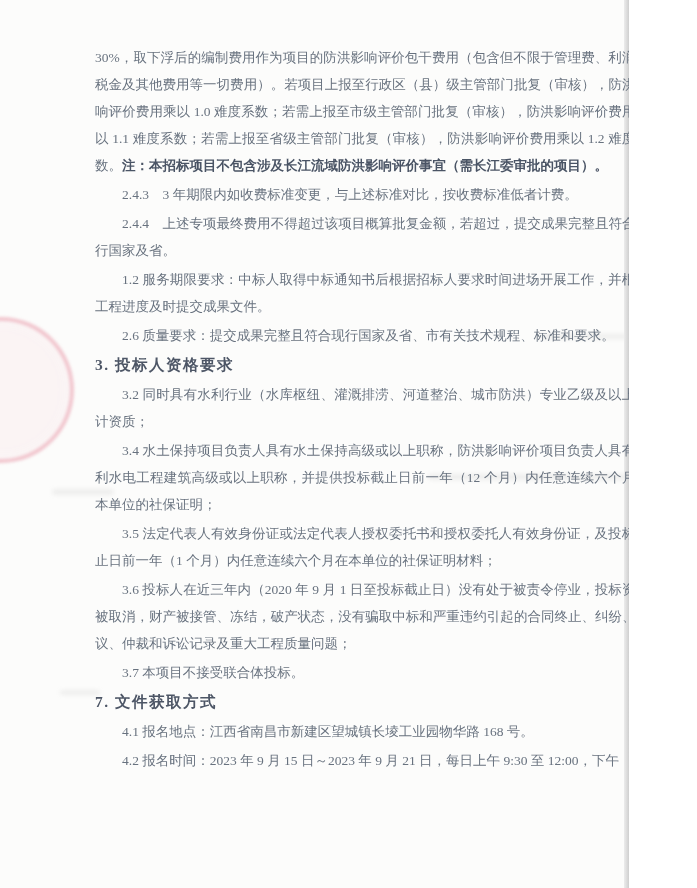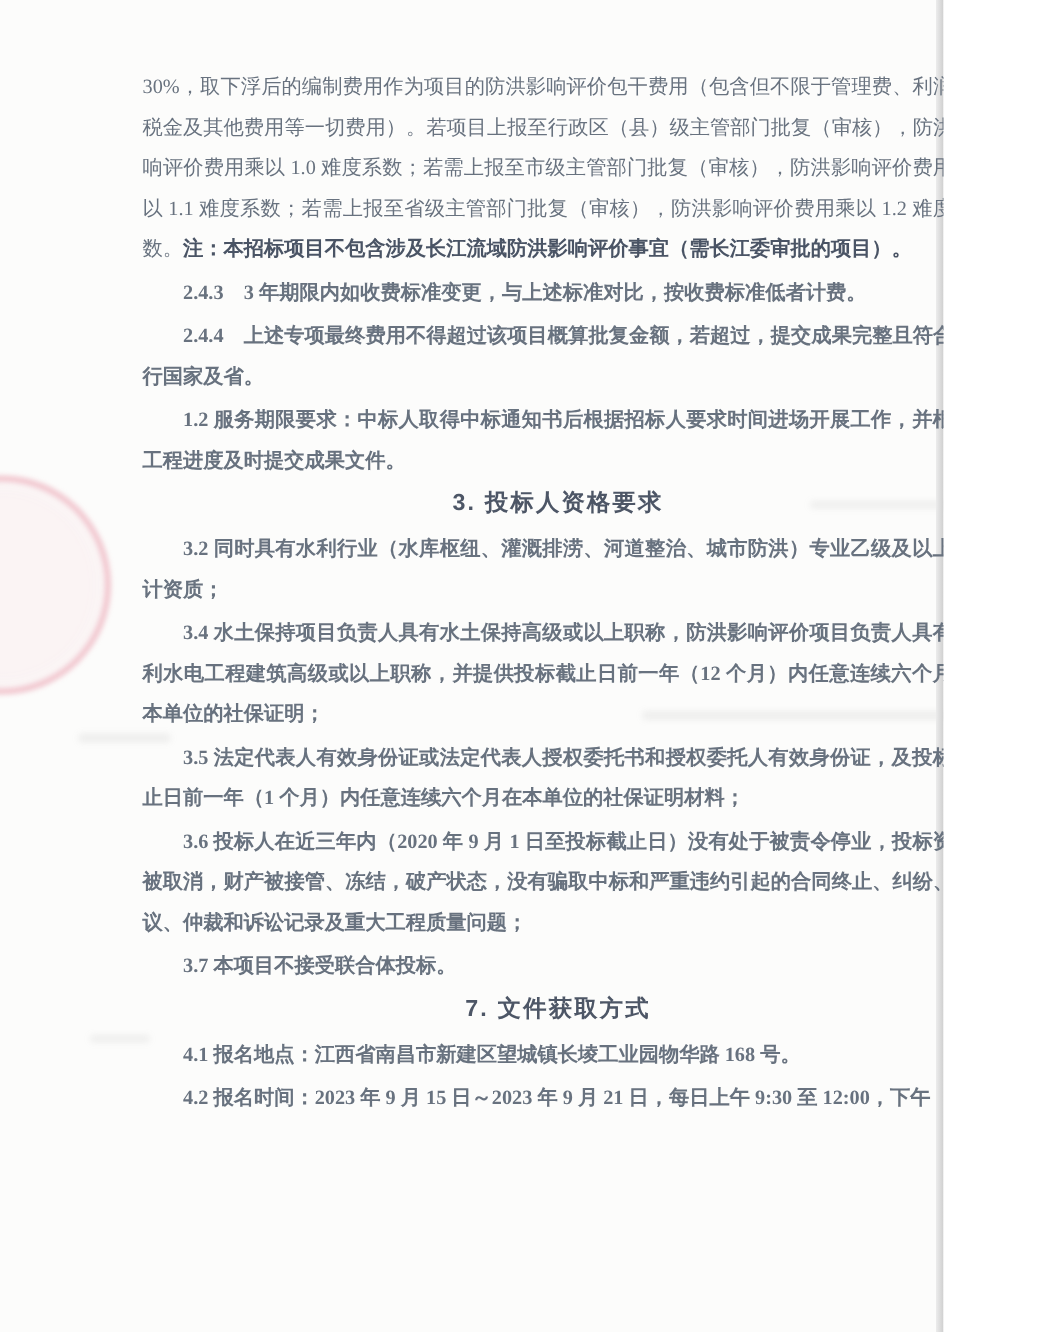--- a/index.html
+++ b/index.html
@@ -24,26 +24,26 @@
   .smudge.s2{left:52px;top:489px;width:62px;}
   .smudge.s3{left:540px;top:334px;width:140px;height:5px;}
   .smudge.s4{left:60px;top:690px;width:40px;height:5px;}
   
   .doc{
     position:absolute;left:95px;top:44px;width:554px;
     color:#68727f;font-size:13.5px;line-height:27px;
     text-align:justify;text-justify:inter-ideograph;
   }
   .doc p{margin:0 0 2px 0;}
-  .doc p.clause{text-indent:2em;font-weight:bold;}
+  .doc p.clause{text-indent:2em;}
   .doc b{color:#4a5465;font-weight:bold;}
   .sec-heading{
-    font-family:Liberation Sans, sans-serif;
+    font-family:Liberation Serif, serif;
     font-weight:bold;color:#4d5666;font-size:15.5px;line-height:28px;
-    letter-spacing:1.5px;margin:12px 0 8px 0;text-align:center;
+    letter-spacing:1.5px;margin:12px 0 8px 0;text-align:left;
   }
 </style>
 </head>
 <body>
 
 <div class="page">
 
   <div class="stamp-arc"></div>
   <div class="smudge s1"></div>
   <div class="smudge s2"></div>
@@ -52,20 +52,21 @@
   <div class="scan-line"></div>
   <div class="scan-edge"></div>
 
   <div class="doc">
 
     <p class="intro"><span>30%，取下浮后的编制费用作为项目的防洪影响评价包干费用（包含但不限于管理费、利润、税金及其他费用等一切费用）。若项目上报至行政区（县）级主管部门批复（审核），防洪影响评价费用乘以 1.0 难度系数；若需上报至市级主管部门批复（审核），防洪影响评价费用乘以 1.1 难度系数；若需上报至省级主管部门批复（审核），防洪影响评价费用乘以 1.2 难度系数。</span><b>注：本招标项目不包含涉及长江流域防洪影响评价事宜（需长江委审批的项目）。</b></p>
 
     <p class="clause">2.4.3　3 年期限内如收费标准变更，与上述标准对比，按收费标准低者计费。</p>
     <p class="clause">2.4.4　上述专项最终费用不得超过该项目概算批复金额，若超过，提交成果完整且符合现行国家及省。</p>
     <p class="clause">1.2 服务期限要求：中标人取得中标通知书后根据招标人要求时间进场开展工作，并根据工程进度及时提交成果文件。</p>
+    <p class="clause">2.6 质量要求：提交成果完整且符合现行国家及省、市有关技术规程、标准和要求。</p>
 
     <p class="sec-heading">3. 投标人资格要求</p>
 
     <p class="clause">3.2 同时具有水利行业（水库枢纽、灌溉排涝、河道整治、城市防洪）专业乙级及以上设计资质；</p>
     <p class="clause">3.4 水土保持项目负责人具有水土保持高级或以上职称，防洪影响评价项目负责人具有水利水电工程建筑高级或以上职称，并提供投标截止日前一年（12 个月）内任意连续六个月在本单位的社保证明；</p>
     <p class="clause">3.5 法定代表人有效身份证或法定代表人授权委托书和授权委托人有效身份证，及投标截止日前一年（1 个月）内任意连续六个月在本单位的社保证明材料；</p>
     <p class="clause">3.6 投标人在近三年内（2020 年 9 月 1 日至投标截止日）没有处于被责令停业，投标资格被取消，财产被接管、冻结，破产状态，没有骗取中标和严重违约引起的合同终止、纠纷、争议、仲裁和诉讼记录及重大工程质量问题；</p>
     <p class="clause">3.7 本项目不接受联合体投标。</p>
 
     <p class="sec-heading">7. 文件获取方式</p>

